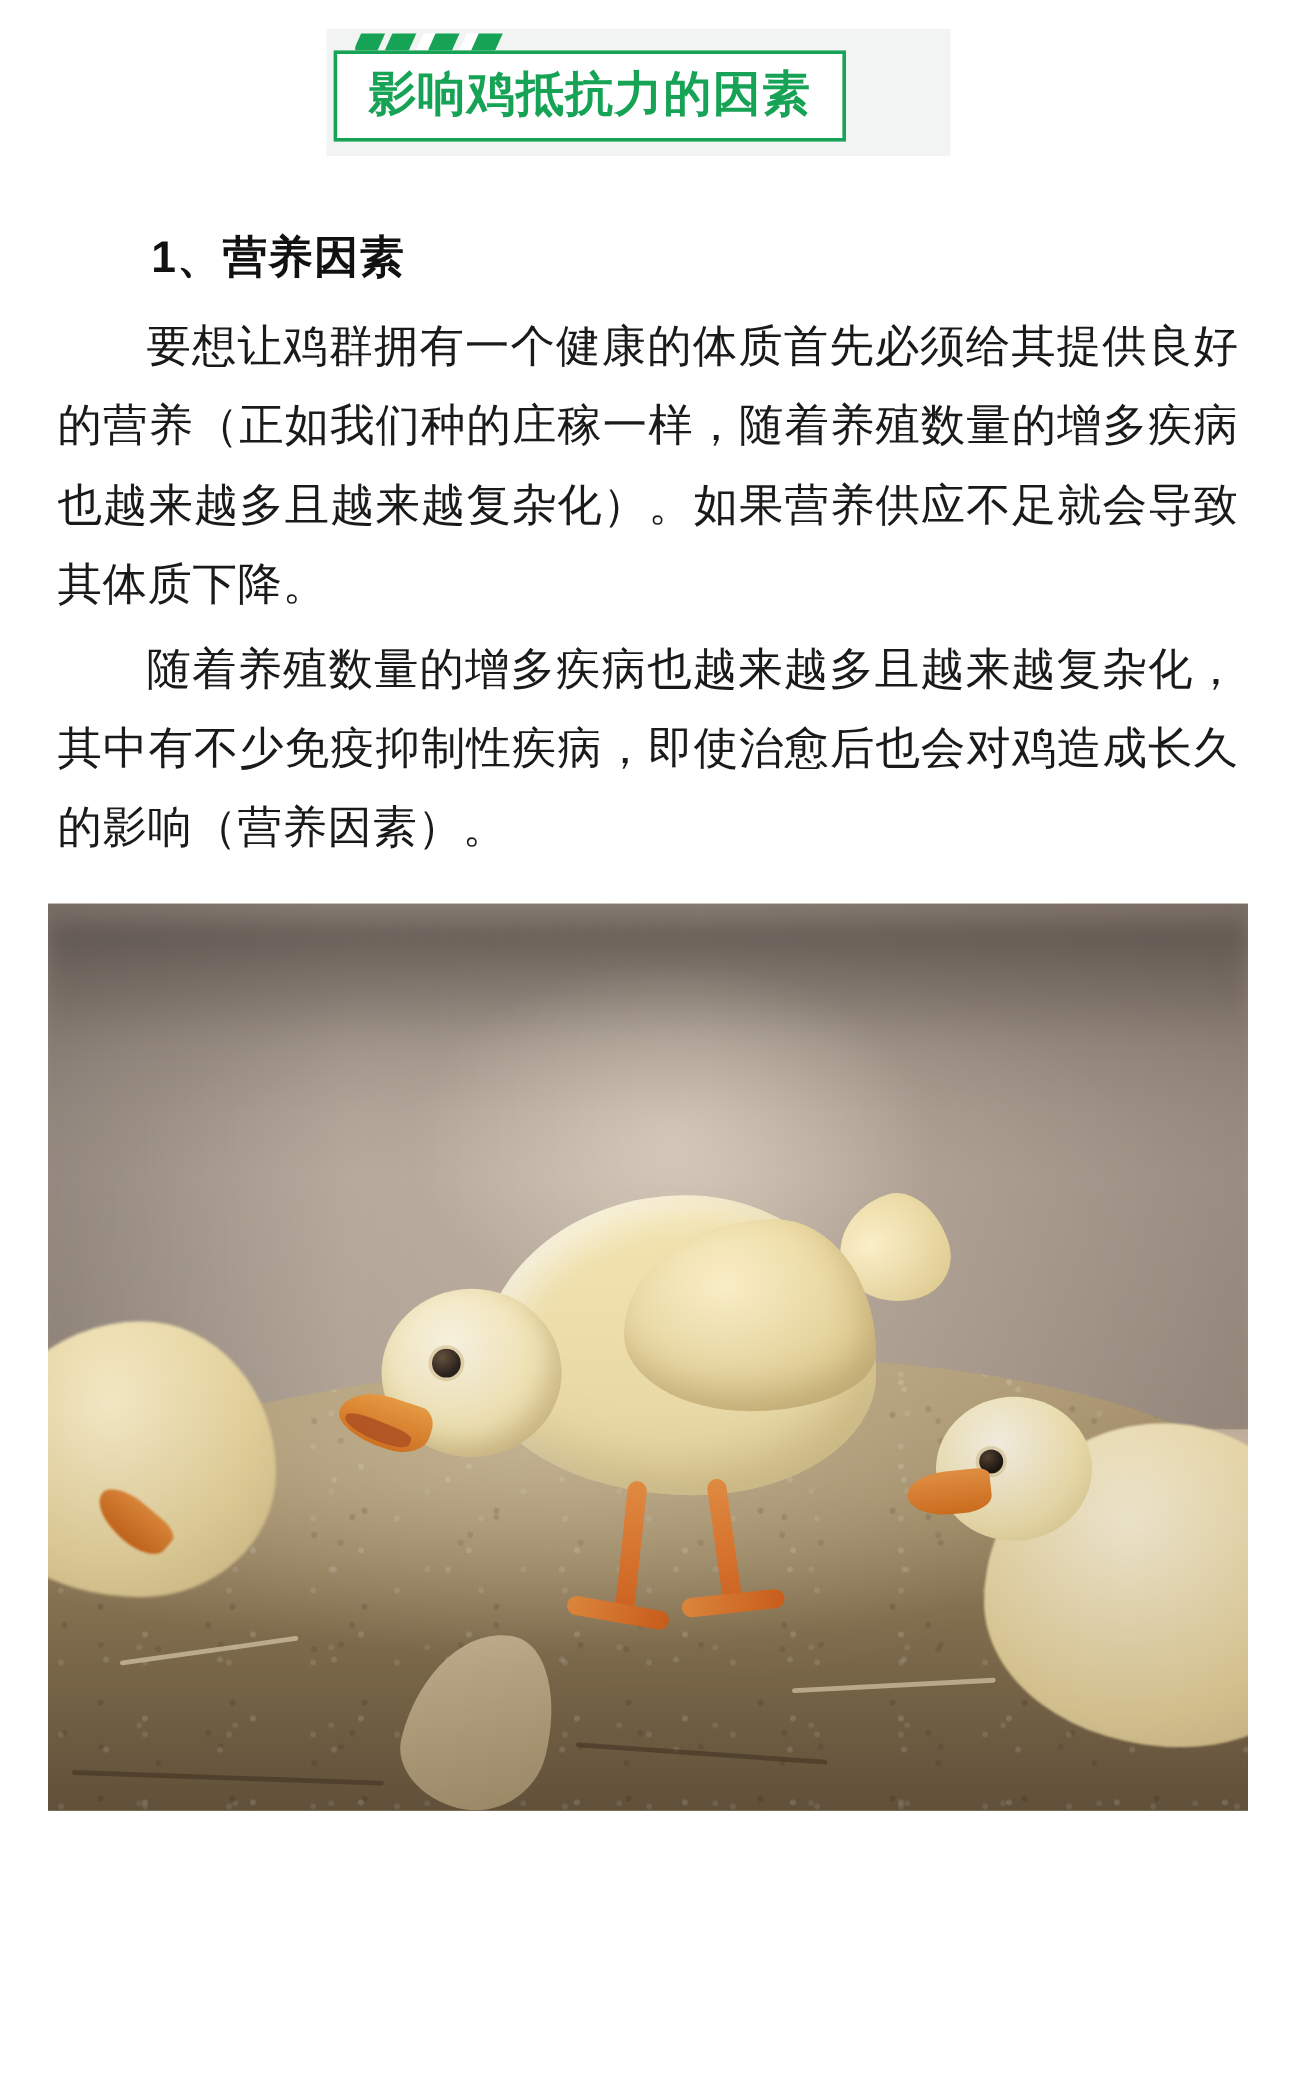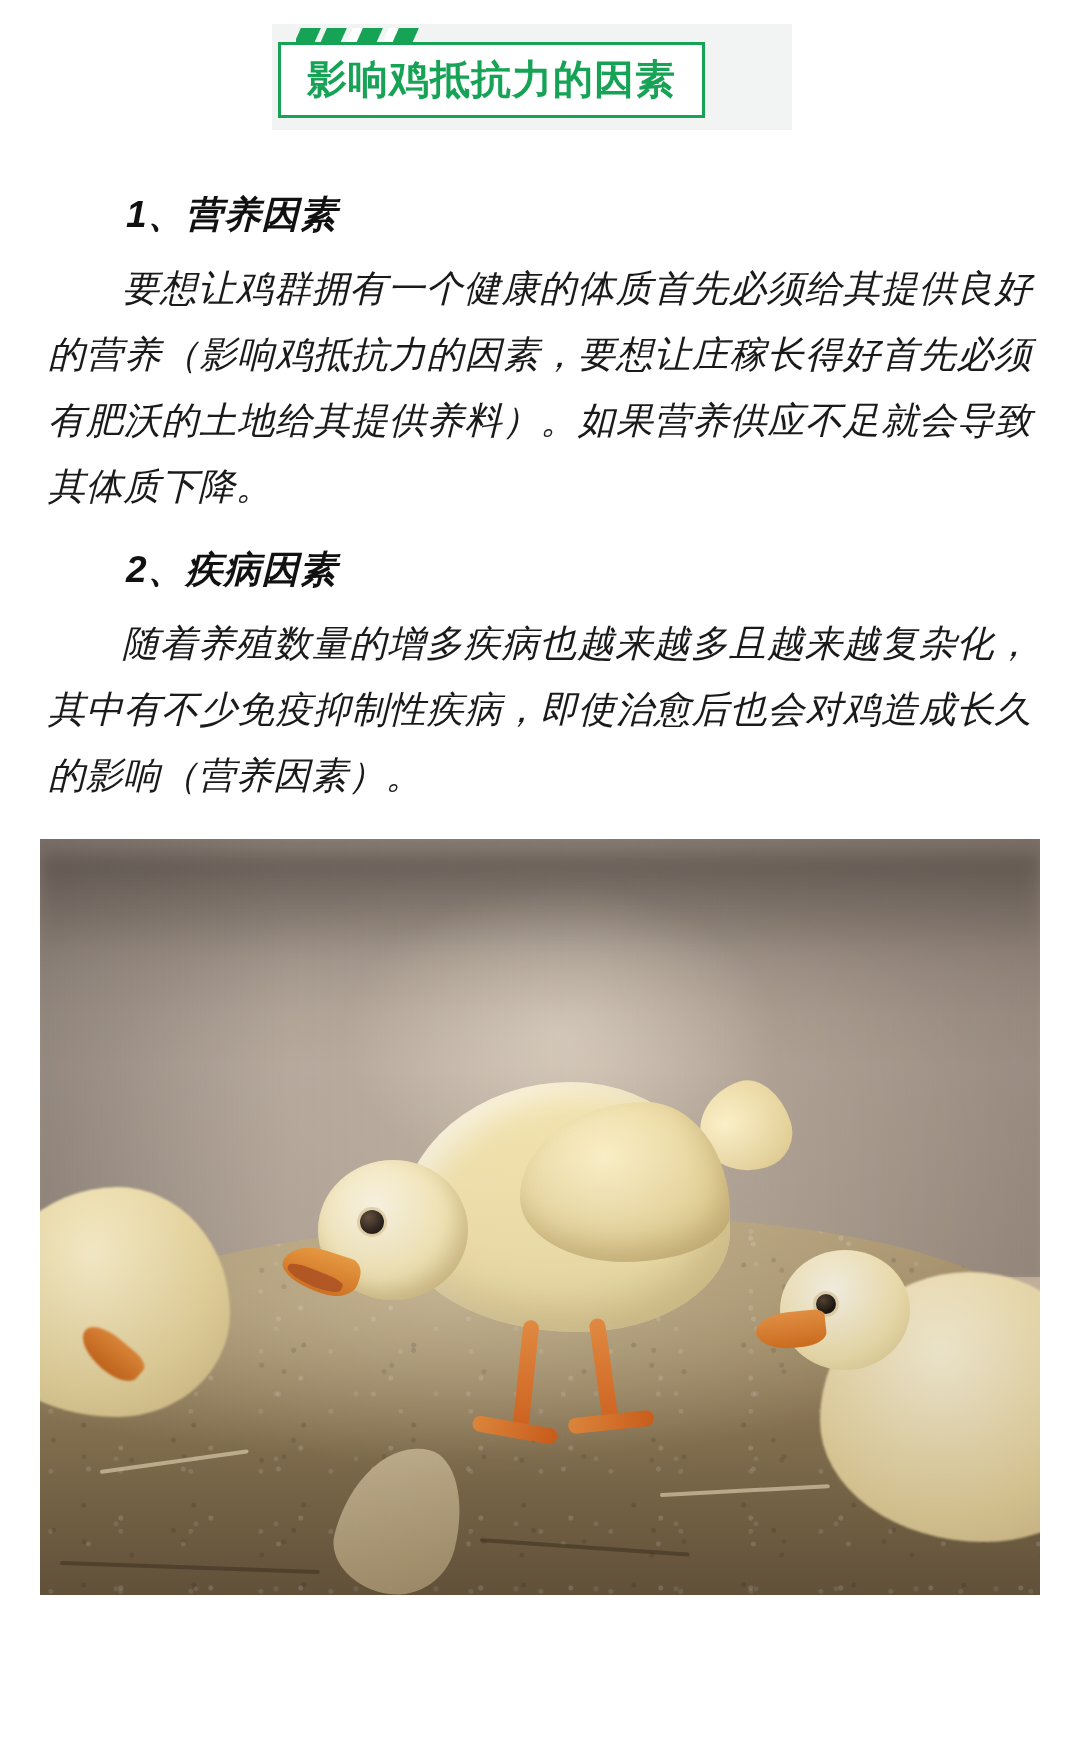--- a/index.html
+++ b/index.html
@@ -74,21 +74,20 @@
     font-weight: bold;
     letter-spacing: 1px;
     color: #16a355;
     line-height: 1.1;
     white-space: nowrap;
   }
 
   
   .article {
     padding: 14px 48px 0 48px;
-    font-style: italic;
   }
   .section-heading {
     font-size: 37px;
     font-weight: bold;
     color: #111111;
     margin: 26px 0 16px 0;
     padding-left: 78px;
     letter-spacing: 1px;
   }
   .para {
@@ -344,23 +343,22 @@
         <span></span>
     </div>
     <div class="title-box">
       <div class="title-text">影响鸡抵抗力的因素</div>
     </div>
   </div>
 
   <div class="article">
 
     <h2 class="section-heading">1、营养因素</h2>
-    <p class="para">要想让鸡群拥有一个健康的体质首先必须给其提供良好的营养（影响鸡抵抗力的因素，要想让庄稼长得好首先必须有肥沃的土地给其提供养料）。如果营养供应不足就会导致其体质下降。</p>
-
-    <h2 class="section-heading">2、疾病因素</h2>
+    <p class="para">要想让鸡群拥有一个健康的体质首先必须给其提供良好的营养（正如我们种的庄稼一样，随着养殖数量的增多疾病也越来越多且越来越复杂化）。如果营养供应不足就会导致其体质下降。</p>
+
     <p class="para">随着养殖数量的增多疾病也越来越多且越来越复杂化，其中有不少免疫抑制性疾病，即使治愈后也会对鸡造成长久的影响（营养因素）。</p>
   </div>
 
   <div class="photo-wrap">
     <div class="photo">
       <div class="bg-top"></div>
       <div class="bg-top-shade"></div>
       <div class="bg-bar"></div>
       <div class="bg-haze"></div>
 

